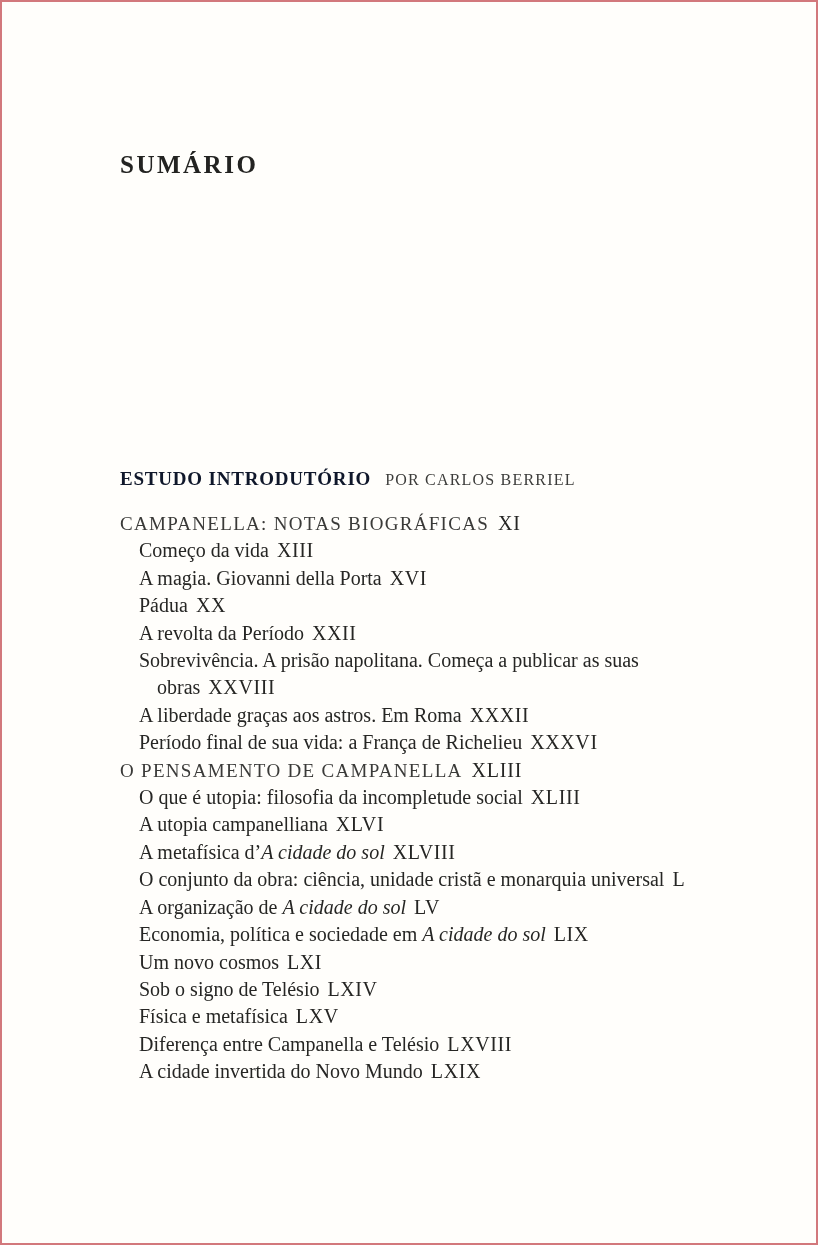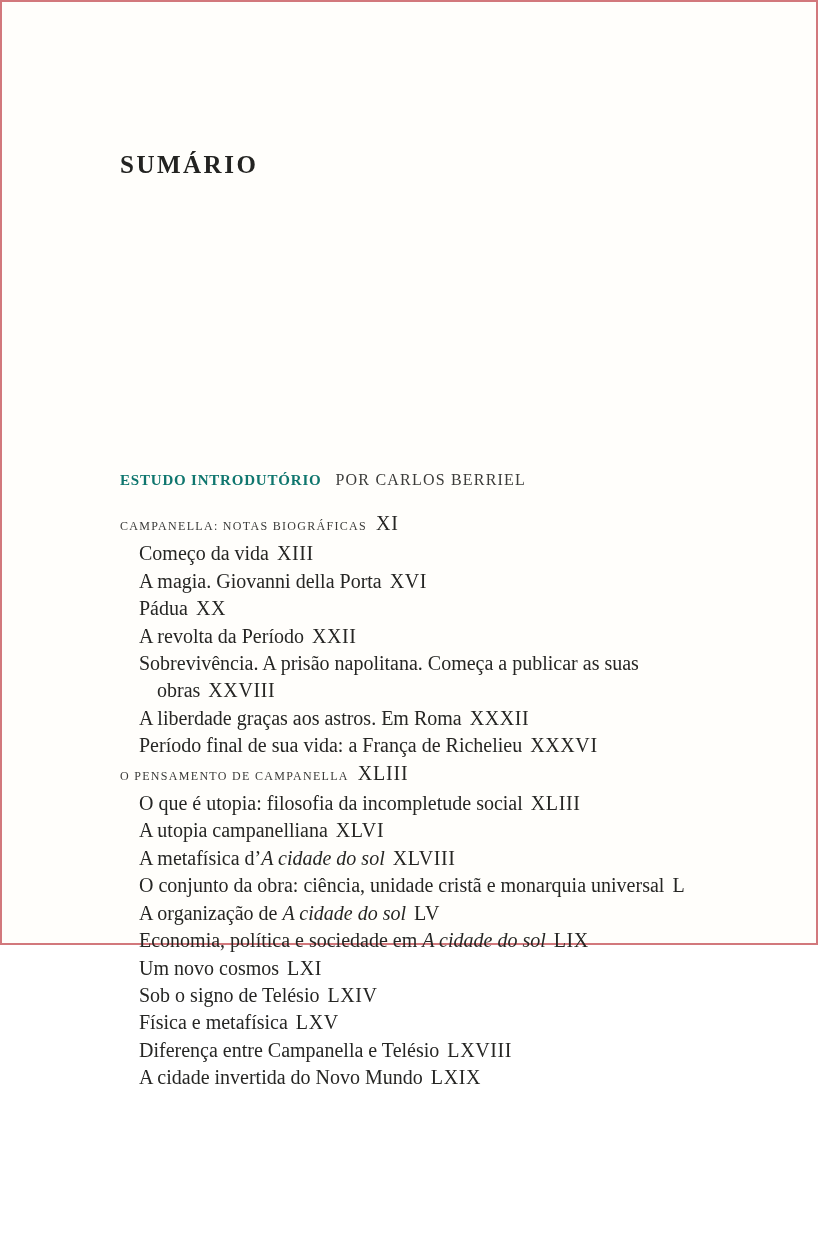--- a/index.html
+++ b/index.html
@@ -10,21 +10,21 @@
     background: #ffffff;
     font-family: "Liberation Serif", "DejaVu Serif", serif;
     color: #262624;
     overflow: hidden;
   }
   .page {
     position: absolute;
     left: 0;
     top: 0;
     width: 818px;
-    height: 945px;
+    height: 1245px;
     box-sizing: border-box;
     border: 2px solid #d2787c;
     background: #fffefb;
   }
   .sumario {
     position: absolute;
     left: 118px;
     top: 148px;
     margin: 0;
     font-size: 25px;
@@ -41,36 +41,36 @@
     font-size: 20px;
     line-height: 27.4px;
     color: #262624;
   }
   .study-heading {
     line-height: 28px;
     margin: 0 0 16px 0;
     white-space: nowrap;
   }
   .study-title {
-    font-size: 15px;
+    font-size: 19px;
     font-weight: bold;
     letter-spacing: 0.8px;
-    color: #0f766e;
+    color: #0f172a;
   }
   .study-byline {
     font-size: 16px;
     letter-spacing: 1.2px;
     margin-left: 9px;
     color: #3c3c3a;
   }
   .toc-section { margin: 0; }
   .toc-section + .toc-section { margin-top: 0; }
   .section-heading { white-space: nowrap; }
   .section-label {
-    font-size: 12px;
+    font-size: 19px;
     letter-spacing: 1.3px;
     color: #3a3a38;
   }
   .section-page {
     font-size: 20px;
     letter-spacing: 0.8px;
     margin-left: 9px;
     color: #262624;
   }
   .toc-entry {

